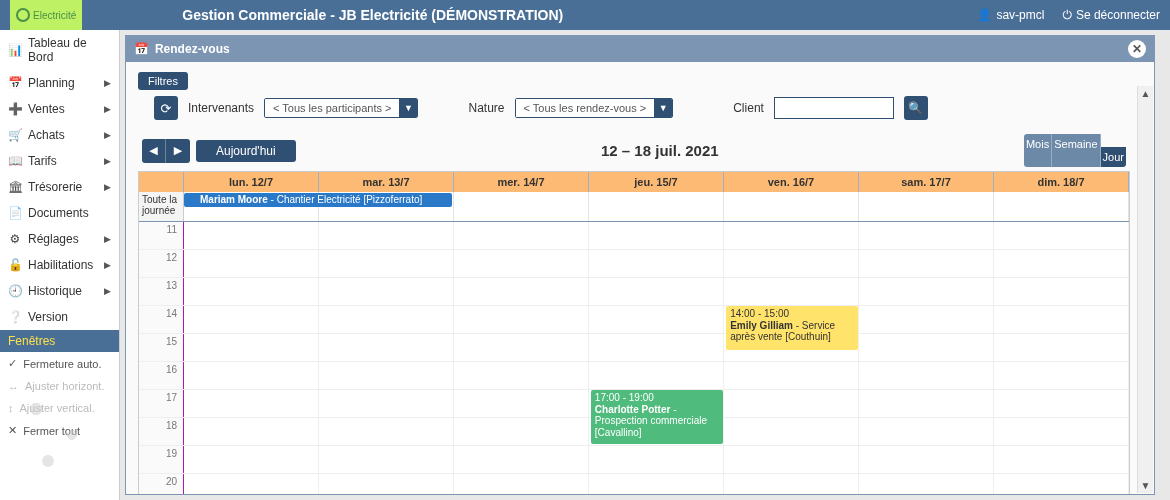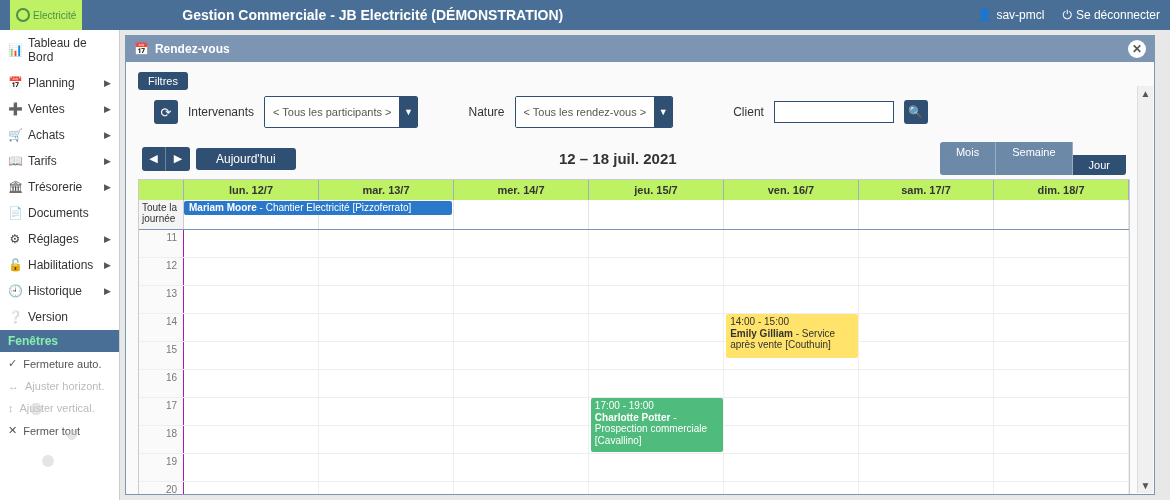--- a/index.html
+++ b/index.html
@@ -71,23 +71,23 @@
     position: relative;
   }
   .nav-item .chev {
     margin-left: auto;
     font-size: 9px;
     color: #555;
   }
   .nav-icon { width: 14px; text-align: center; color: #444; }
   .windows-header {
     background: #4a6f97;
-    color: #86efac;
+    color: #fde047;
     padding: 4px 8px;
-    font-weight: bold;
+    font-weight: normal;
     font-size: 12px;
   }
   .win-item {
     padding: 5px 8px;
     font-size: 11px;
     color: #555;
     display: flex; align-items:center; gap:6px;
     cursor: pointer;
   }
   .win-item.disabled { color: #bbb; }
@@ -166,21 +166,21 @@
     display:flex; align-items:center; justify-content:center;
     cursor:pointer;
     font-size: 13px;
   }
   .flabel { font-size: 12px; color: #333; }
   .select {
     display:flex;
     border:1px solid #2f4f73;
     border-radius:2px;
     overflow:hidden;
-    height:32px;
+    height:20px;
   }
   .select-text {
     padding: 2px 8px;
     font-size: 11px;
     color:#555;
     min-width:120px;
     display:flex; align-items:center;
     background:#fff;
   }
   .select-caret {
@@ -236,35 +236,35 @@
     font-weight:bold;
     color:#333;
   }
   .view-switch {
     display:flex;
     border-radius:3px;
     overflow:hidden;
   }
   .view-switch div {
     background:#6d89a8; color:#fff;
-    padding:4px 16px;
+    padding:4px 2px;
     font-size:11px;
     cursor:pointer;
     border-right:1px solid rgba(255,255,255,0.3);
   }
   .view-switch div.active { background:#2f4f73; }
   .view-switch div:last-child{border-right:none;margin-top:13px;}
   .calendar {
     border:1px solid #ccc;
     margin: 0 4px;
     background:#fff;
   }
   .day-headers {
     display:flex;
-    background:#bef264;
+    background:#fdba74;
     color:#333;
     font-size:11px;
   }
   .gutter-h { width:45px; border-right:1px solid #9fb0c3; }
   .day-h {
     flex:1;
     text-align:center;
     padding:4px 0;
     border-right:1px solid #9fb0c3;
     font-weight:bold;
@@ -295,21 +295,21 @@
     border-right:1px solid #e3e3e3;
   }
   .allday-event {
     position:absolute;
     left:0;
     top:1px;
     height:14px;
     background:#2a78c8;
     color:#fff;
     font-size:10px;
-    padding:1px 5px;
+    padding:1px 16px;
     border-radius:2px;
     white-space:nowrap;
     overflow:hidden;
     width:28.4%;
   }
   .grid {
     position:relative;
   }
   .hour-row {
     display:flex;

